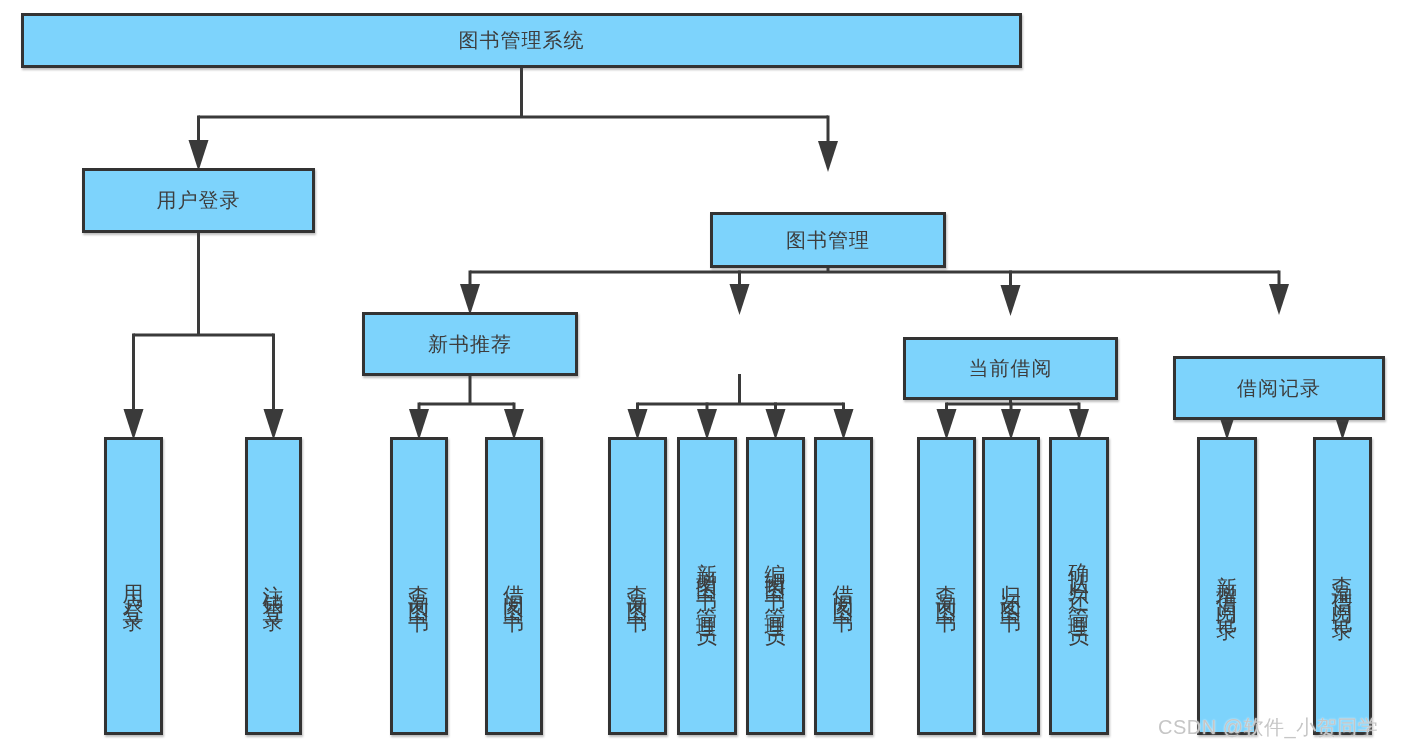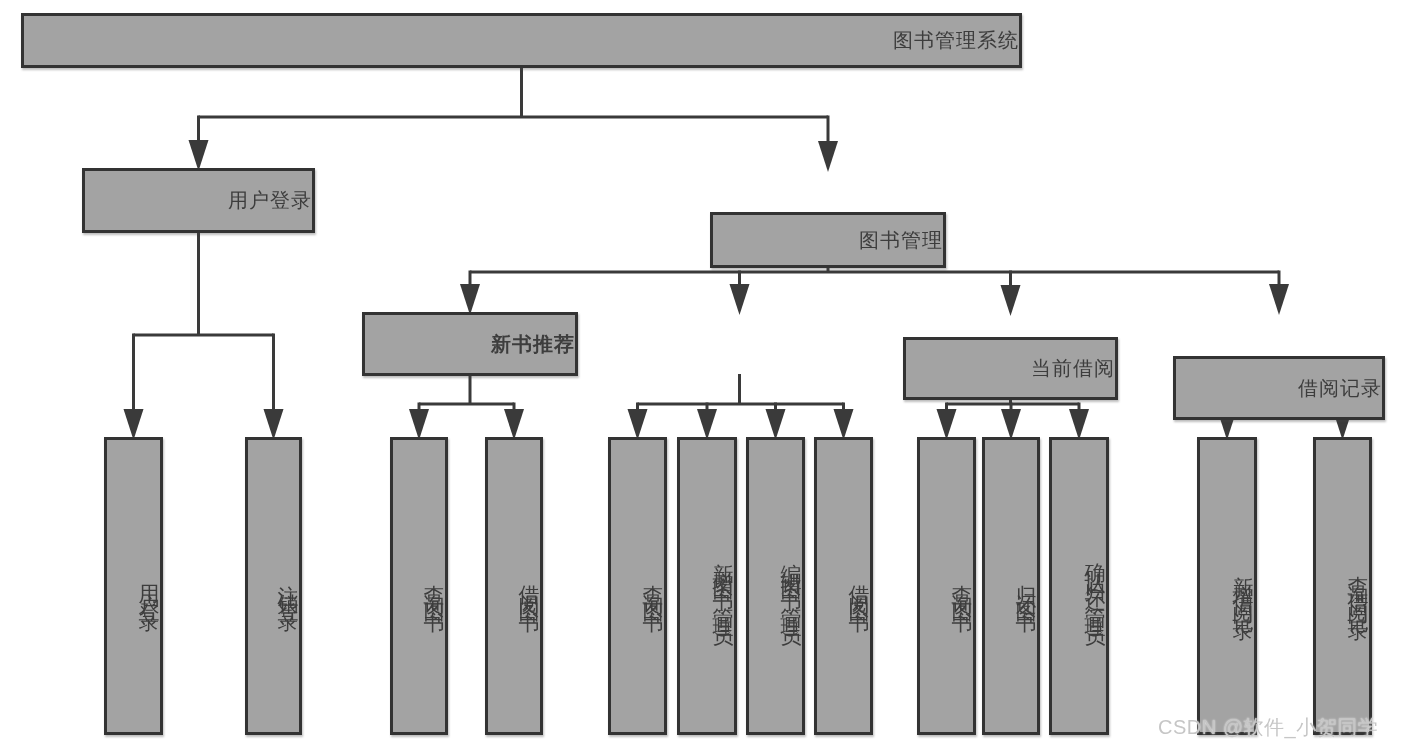--- a/index.html
+++ b/index.html
@@ -15,25 +15,25 @@
     overflow: hidden;
   }
   #wires {
     position: absolute;
     left: 0; top: 0;
     width: 1405px; height: 747px;
   }
   .node {
     position: absolute;
     box-sizing: border-box;
-    background: #a3a3a3;
+    background: #7dd3fc;
     border: 3px solid #333333;
     display: flex;
     align-items: center;
-    justify-content: flex-end;
+    justify-content: center;
     color: #3d3d3d;
     box-shadow: 1px 2px 2px rgba(70,70,70,0.35);
     z-index: 2;
   }
   .node .lbl {
     font-size: 20px;
     letter-spacing: 1px;
     white-space: nowrap;
   }
   .node.vertical .lbl {
@@ -117,21 +117,21 @@
   <div class="watermark">CSDN @软件_小贺同学</div>
 <div class="node" style="left: 21px; top: 13px; width: 1001px; height: 55px; border-color: rgb(51, 51, 51); color: rgb(61, 61, 61);">
       <span class="lbl">图书管理系统</span>
     </div>
     <div class="node" style="left: 82px; top: 168px; width: 233px; height: 65px; border-color: rgb(51, 51, 51); color: rgb(61, 61, 61);">
       <span class="lbl">用户登录</span>
     </div>
     <div class="node" style="left: 710px; top: 169px; width: 236px; height: 56px; border-color: rgb(51, 51, 51); color: rgb(61, 61, 61); margin-top: 43px;">
       <span class="lbl">图书管理</span>
     </div>
-    <div class="node" style="left: 362px; top: 312px; width: 216px; height: 64px; border-color: rgb(51, 51, 51); color: rgb(61, 61, 61); font-weight: bold;">
+    <div class="node" style="left: 362px; top: 312px; width: 216px; height: 64px; border-color: rgb(51, 51, 51); color: rgb(61, 61, 61);">
       <span class="lbl">新书推荐</span>
     </div>
     <div class="node" style="left: 903px; top: 313px; width: 215px; height: 63px; border-color: rgb(51, 51, 51); color: rgb(61, 61, 61); margin-top: 24px;">
       <span class="lbl">当前借阅</span>
     </div>
     <div class="node" style="left: 1173px; top: 312px; width: 212px; height: 64px; border-color: rgb(51, 51, 51); color: rgb(61, 61, 61); margin-top: 44px;">
       <span class="lbl">借阅记录</span>
     </div>
     <div class="node vertical" style="left: 104px; top: 437px; width: 59px; height: 298px; border-color: rgb(51, 51, 51); color: rgb(61, 61, 61);">
       <span class="lbl">用户登录</span>

